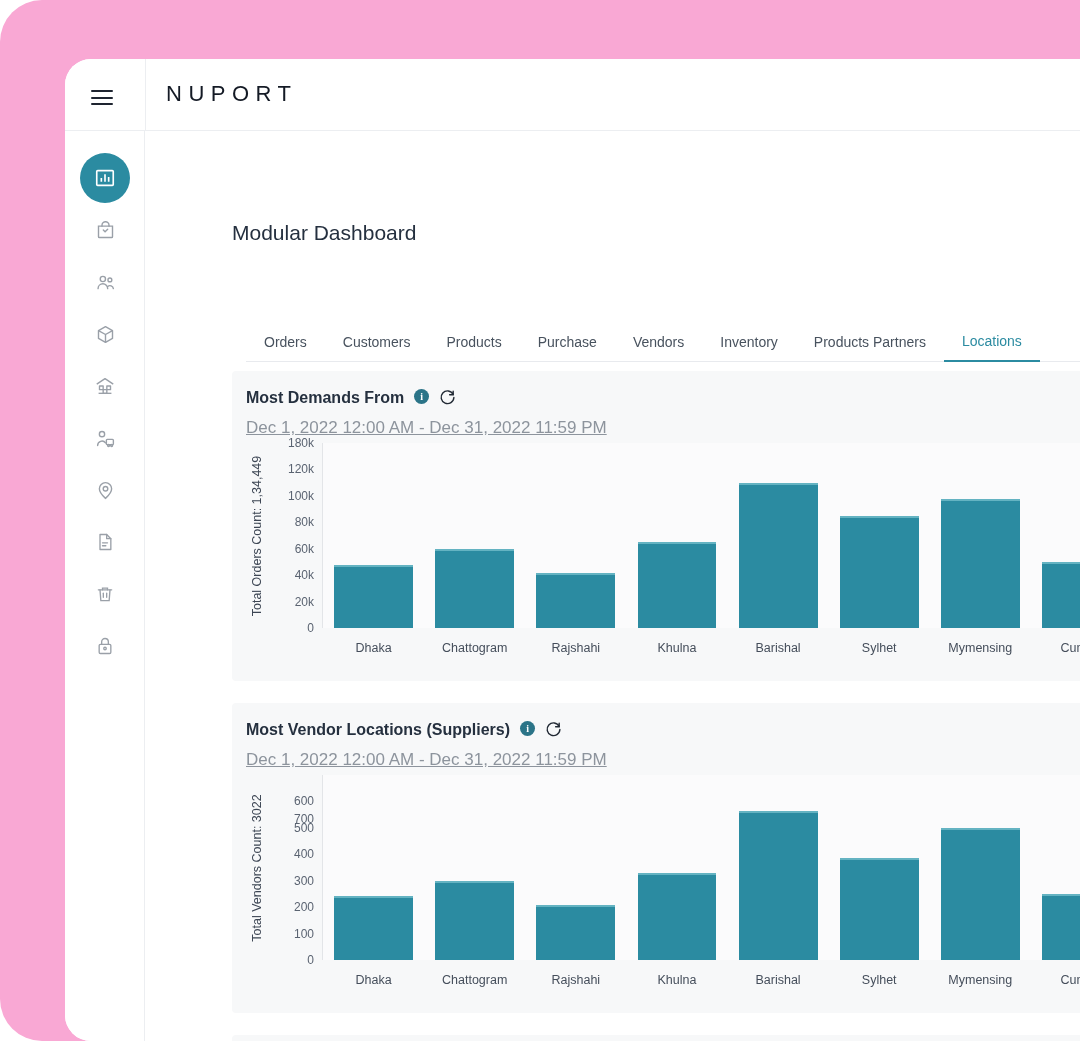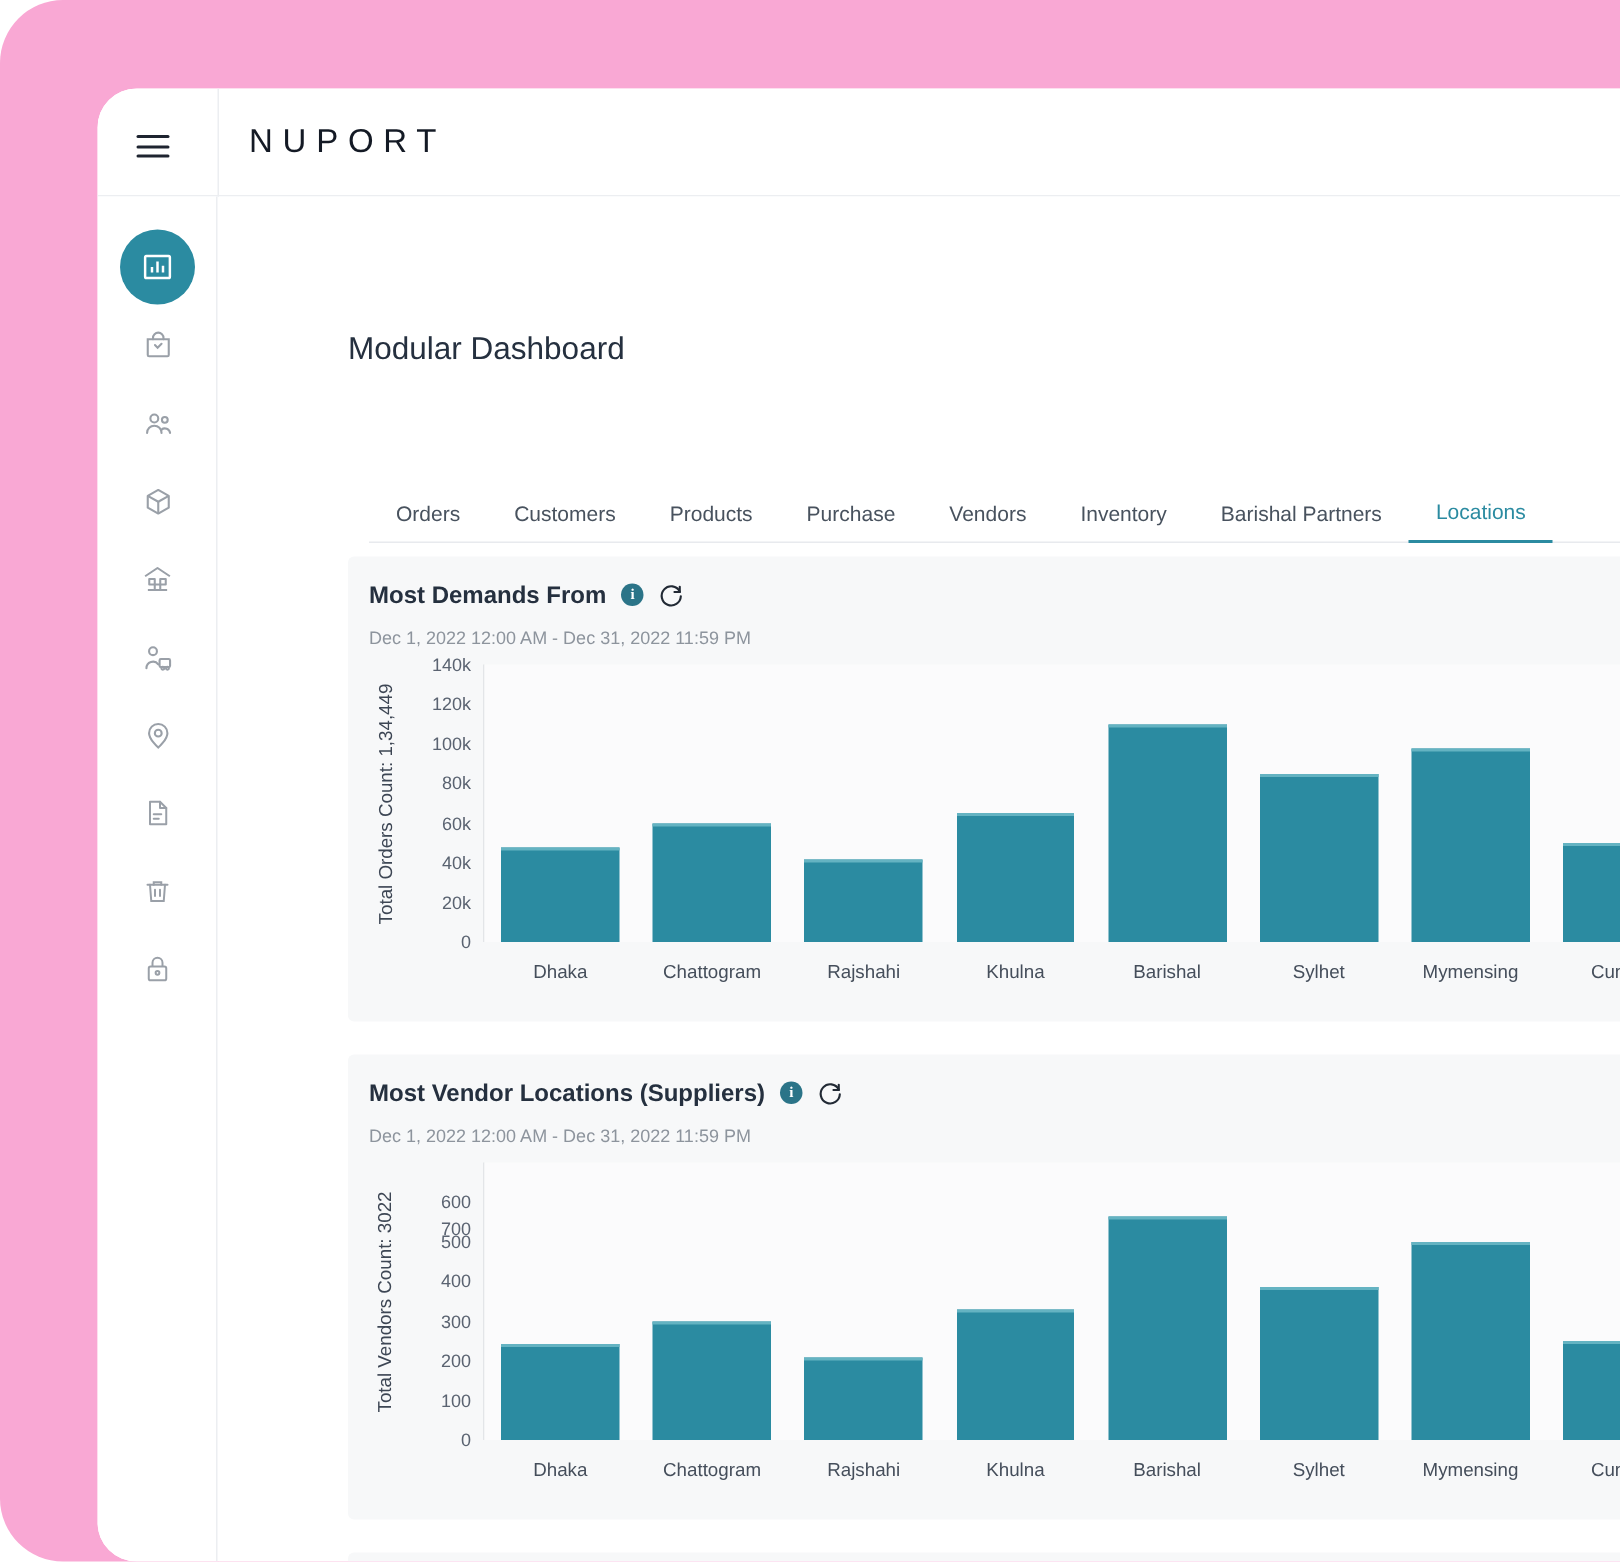--- a/index.html
+++ b/index.html
@@ -133,21 +133,21 @@
   .card-title { font-size: 16px; font-weight: bold; color: #25303f; }
   .info-icon {
     width: 15px; height: 15px; border-radius: 50%;
     background: #2b7488; color:#ffffff;
     font-size: 10px; font-weight: bold;
     display:flex; align-items:center; justify-content:center;
     font-family: "Liberation Serif", serif;
     cursor: pointer;
   }
   .refresh-icon { cursor: pointer; display:block; }
-  .card-sub { margin-top: 11px; font-size: 12px; color: #8d949d; }
+  .card-sub { margin-top: 11px; font-size: 17px; color: #8d949d; text-decoration: underline; }
 
   
   .plot {
     position: absolute;
     left: 14px;
     top: 72px;
     width: 886px;
     height: 225px;
   }
   .ylabel {
@@ -309,42 +309,42 @@
       <div id="page-title">Modular Dashboard</div>
 
 
       <div id="sub-tabs">
         <div class="sub-tab">Orders</div>
         <div class="sub-tab">Customers</div>
         <div class="sub-tab">Products</div>
         <div class="sub-tab">Purchase</div>
         <div class="sub-tab">Vendors</div>
         <div class="sub-tab">Inventory</div>
-        <div class="sub-tab">Barishal Partners</div>
+        <div class="sub-tab">Products Partners</div>
         <div class="sub-tab active">Locations</div>
       </div>
 
       <div class="card" id="card-1">
         <div class="card-head">
           <div class="card-title-row">
             <div class="card-title">Most Demands From</div>
             <div class="info-icon">i</div>
             <svg class="refresh-icon" width="17" height="17" viewBox="0 0 24 24" fill="none" stroke="#222a35" stroke-width="2" stroke-linecap="round">
               <path d="M20 7.5A9 9 0 1 0 21 12"></path>
                 <path d="M20 3v5h-5"></path>
             </svg>
           </div>
           <div class="card-sub">Dec 1, 2022 12:00 AM - Dec 31, 2022 11:59 PM</div>
         </div>
         <div class="plot">
           <div class="ylabel">
             <span>Total Orders Count: 1,34,449</span>
           </div>
           <div class="yticks">
-              <div class="ytick" style="top: 0px;">140k</div>
+              <div class="ytick" style="top: 0px;">180k</div>
               <div class="ytick" style="top: 26.4286px;">120k</div>
               <div class="ytick" style="top: 52.8571px;">100k</div>
               <div class="ytick" style="top: 79.2857px;">80k</div>
               <div class="ytick" style="top: 105.714px;">60k</div>
               <div class="ytick" style="top: 132.143px;">40k</div>
               <div class="ytick" style="top: 158.571px;">20k</div>
               <div class="ytick" style="top: 185px;">0</div>
             </div>
           <div class="axis-line"></div>
           <div class="bars">

